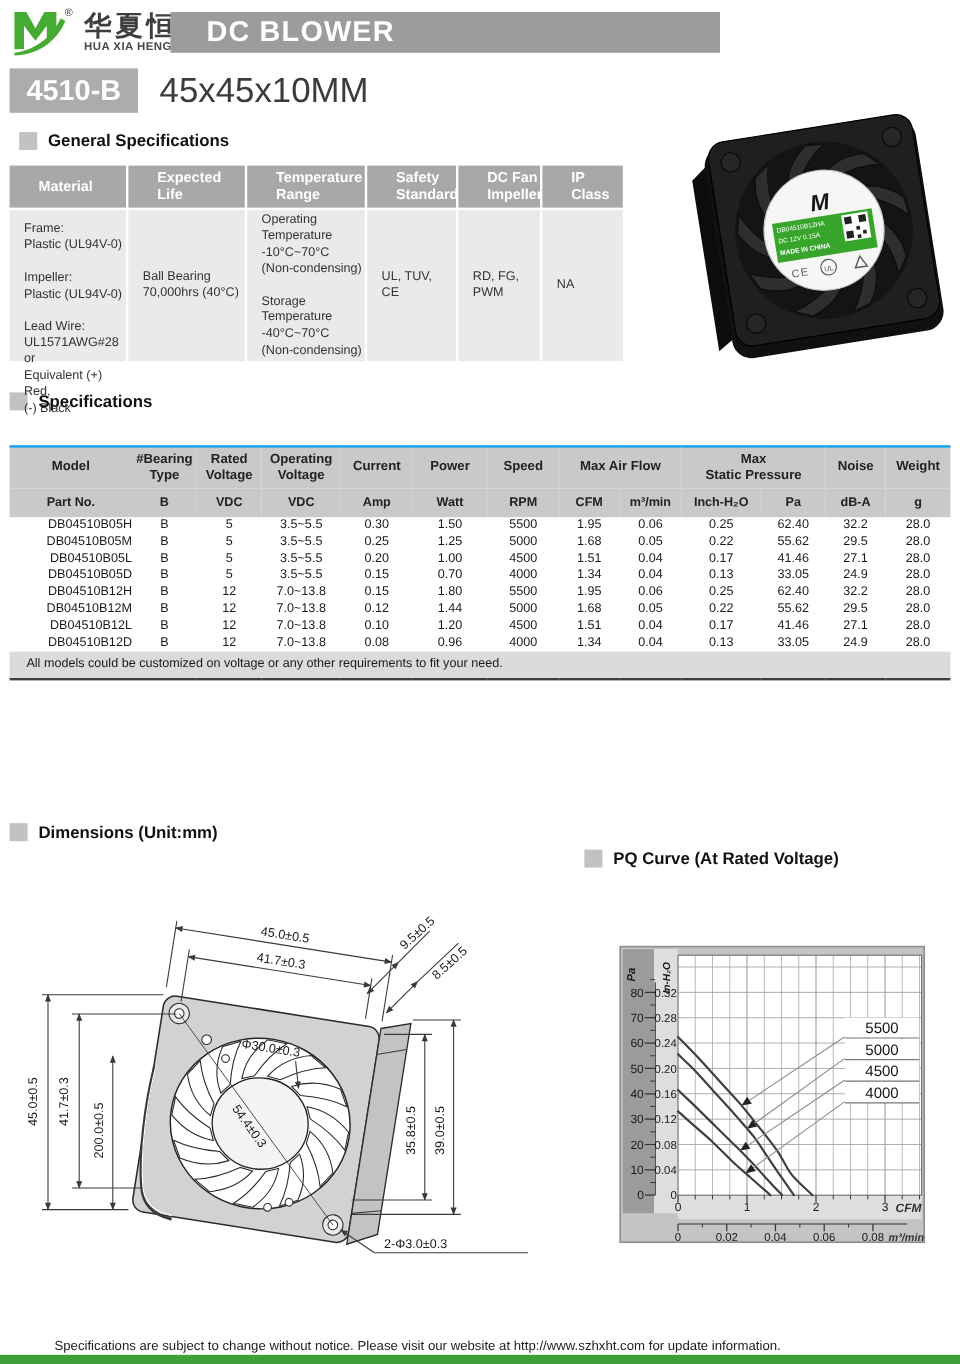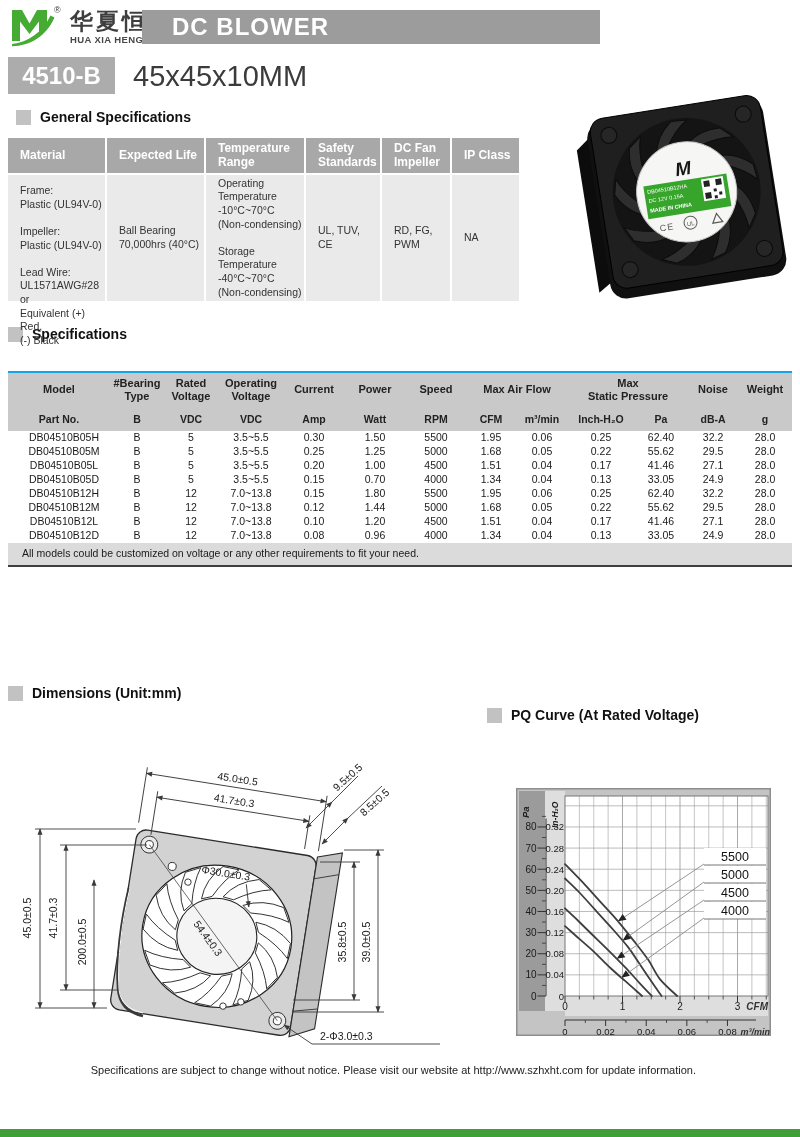--- a/index.html
+++ b/index.html
@@ -26,39 +26,39 @@
   .model-size { left:133px; top:57px; height:37px; line-height:38px; font-size:29px; color:#3b3b3b; }
 
   .section { position:absolute; display:flex; align-items:center; gap:9px; }
   .section .sq { width:15px; height:15px; background:#C2C2C2; }
   .section .t { font-size:14px; font-weight:bold; color:#111; }
 
   
   .gen { left:8px; top:138px; width:511px; }
   .gen-row { display:flex; gap:2px; }
   .gen-h { background:#A8A8A8; color:#fff; font-size:12px; font-weight:bold;
-    height:35px; display:flex; align-items:center; padding-left:12px; line-height:1.12; }
+    height:35px; display:flex; align-items:center; padding-left:24px; line-height:1.12; }
   .gen-b { background:#EAEAEA; color:#333; font-size:10.5px; height:126px;
     display:flex; align-items:center; padding-left:12px; line-height:1.3; margin-top:2px; }
   .gen-b.top { align-items:flex-start; padding-top:9px; }
   .w0{width:97px}.w1{width:97px}.w2{width:98px}.w3{width:74px}.w4{width:68px}.w5{width:67px}
 
   
   .spec-wrap { left:8px; top:363px; width:784px; }
   table.spec { width:784px; border-collapse:collapse; table-layout:fixed;
     border-top:2px solid #0ea5e9; border-bottom:2px solid #3f3f3f;margin-top:8px; }
   table.spec th { background:#C9C9C9; font-size:11px; font-weight:bold; color:#222;
     white-space:pre-line; text-align:center; vertical-align:middle; line-height:1.2; }
   table.spec tr.gh th { height:35px; }
   table.spec tr.uh th { height:24px; font-size:10.5px; }
   table.spec td { font-size:10.5px; color:#1a1a1a; text-align:center; height:14px; padding:0; line-height:1.3; }
-  table.spec td.c-model { text-align:center; padding-left:10px; }
+  table.spec td.c-model { text-align:right; padding-left:10px; }
   table.spec td.note { background:#DBDBDB; text-align:left; padding:4px 0 4px 14px; height:20px; }
 
-  .footer-note { left:0; top:1064px; width:696px; text-align:right; font-size:11px; color:#222; }
+  .footer-note { left:0; top:1116px; width:696px; text-align:center; font-size:11px; color:#222; }
   .green-bar { left:0; top:1129px; width:800px; height:8px; background:#3FA03A; }
 
   svg text { font-family:"Liberation Sans","DejaVu Sans",sans-serif; }
 </style>
 </head>
 <body>
 
 <div class="page">
 
   <div class="abs logo">

